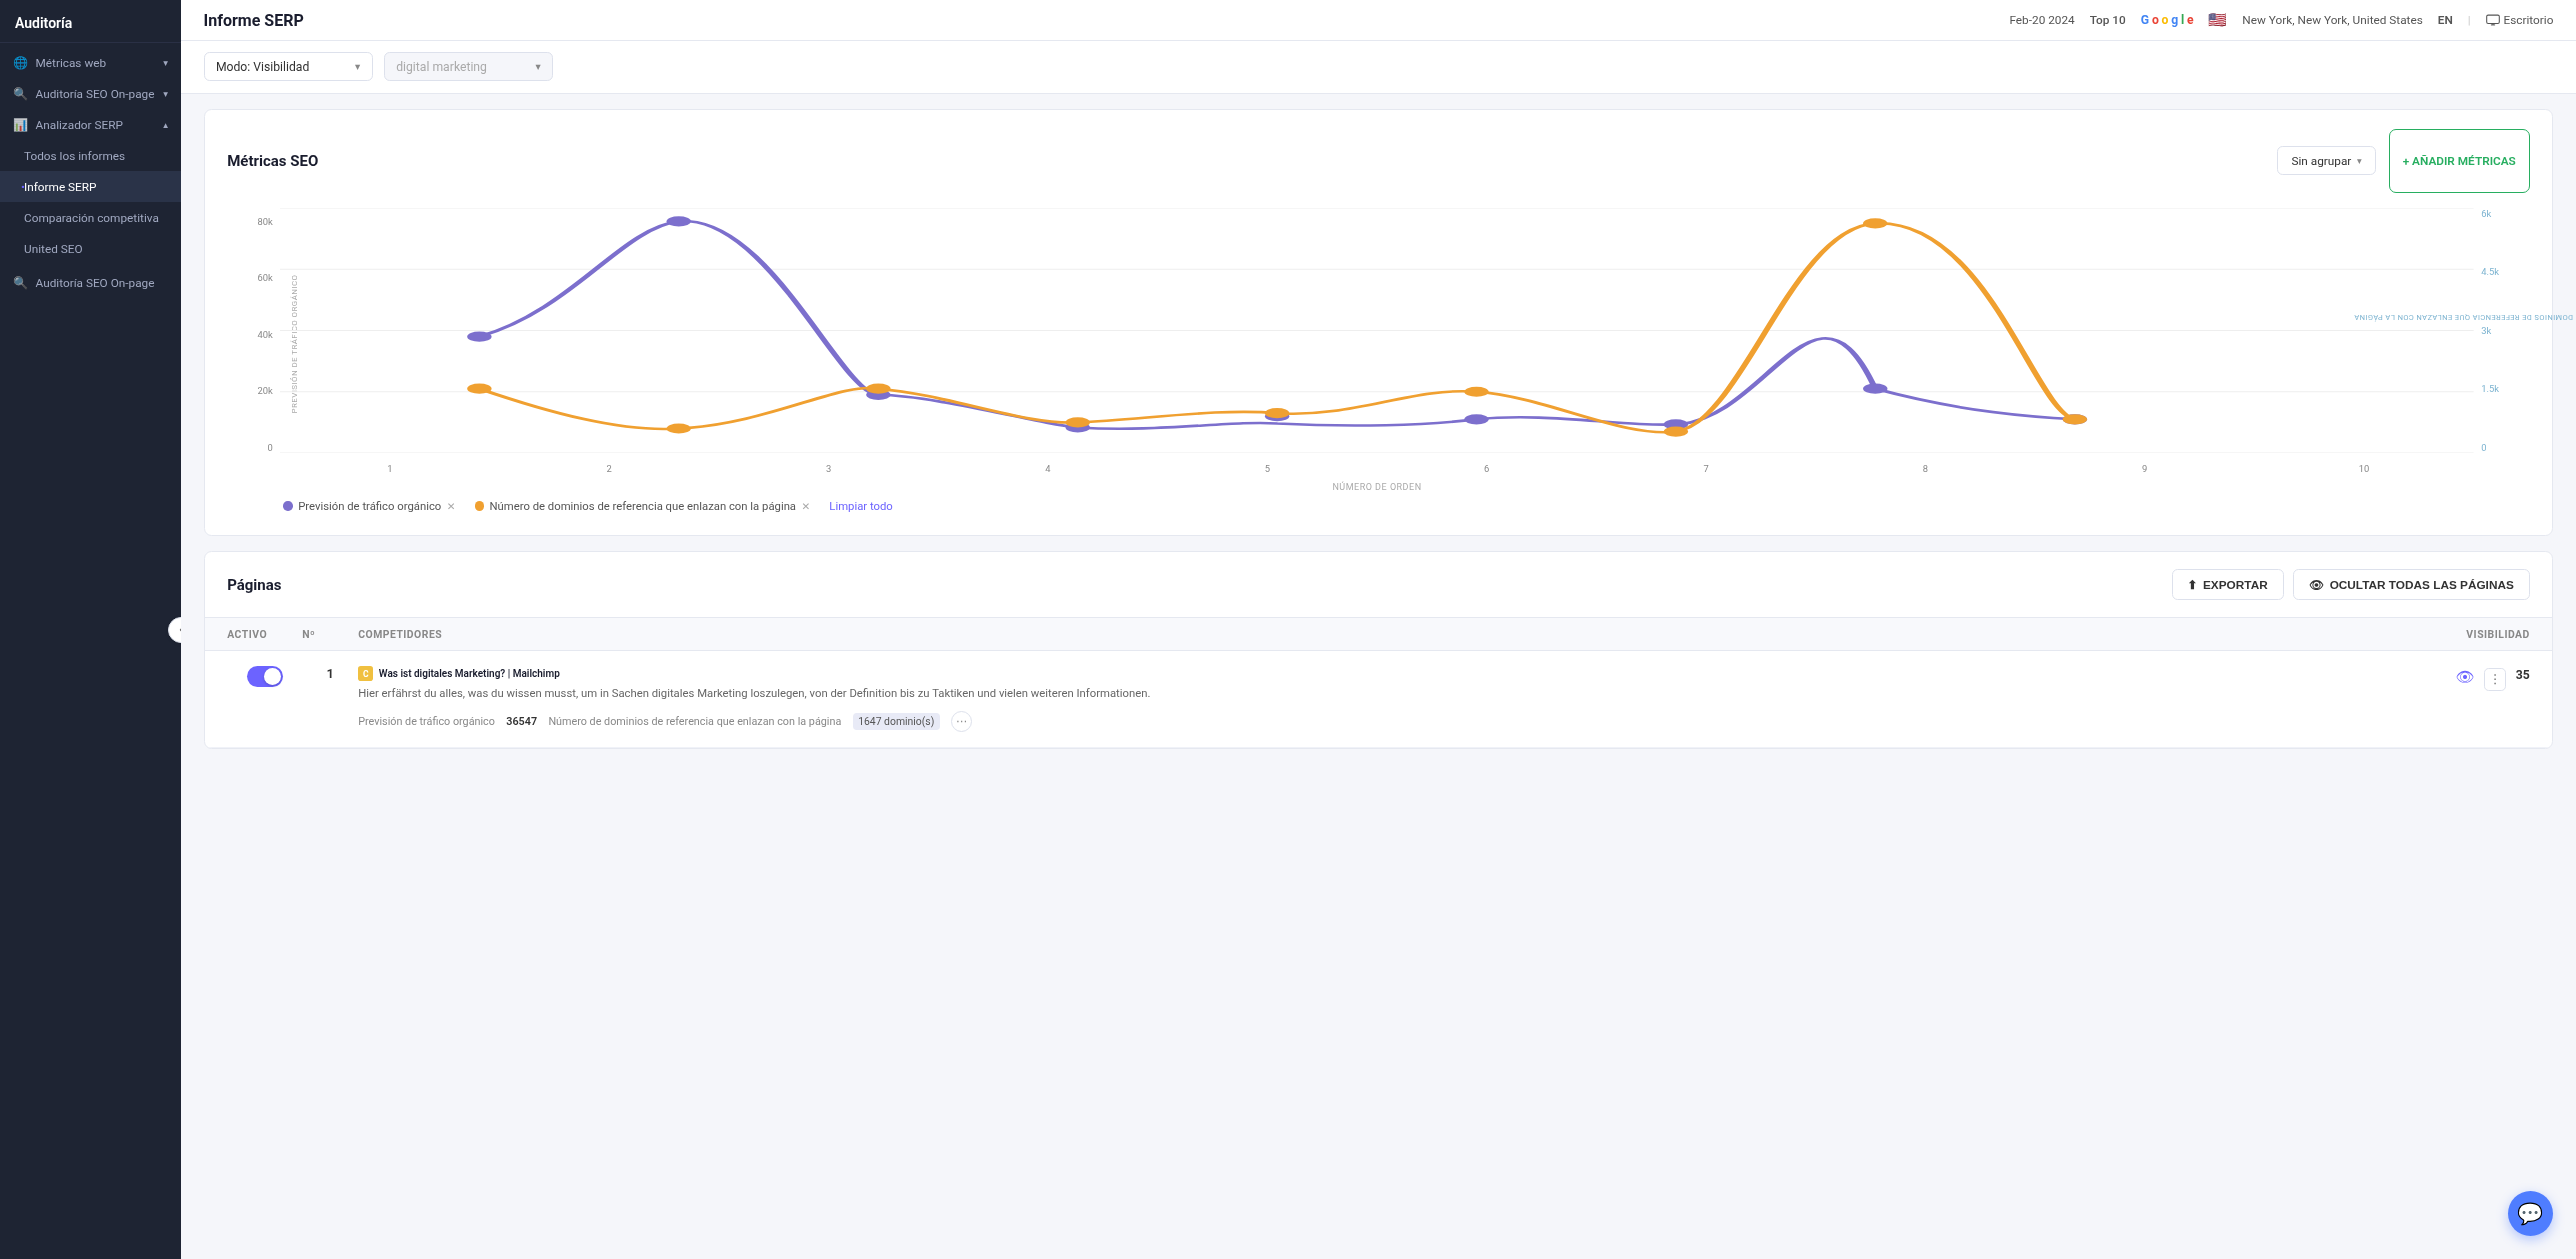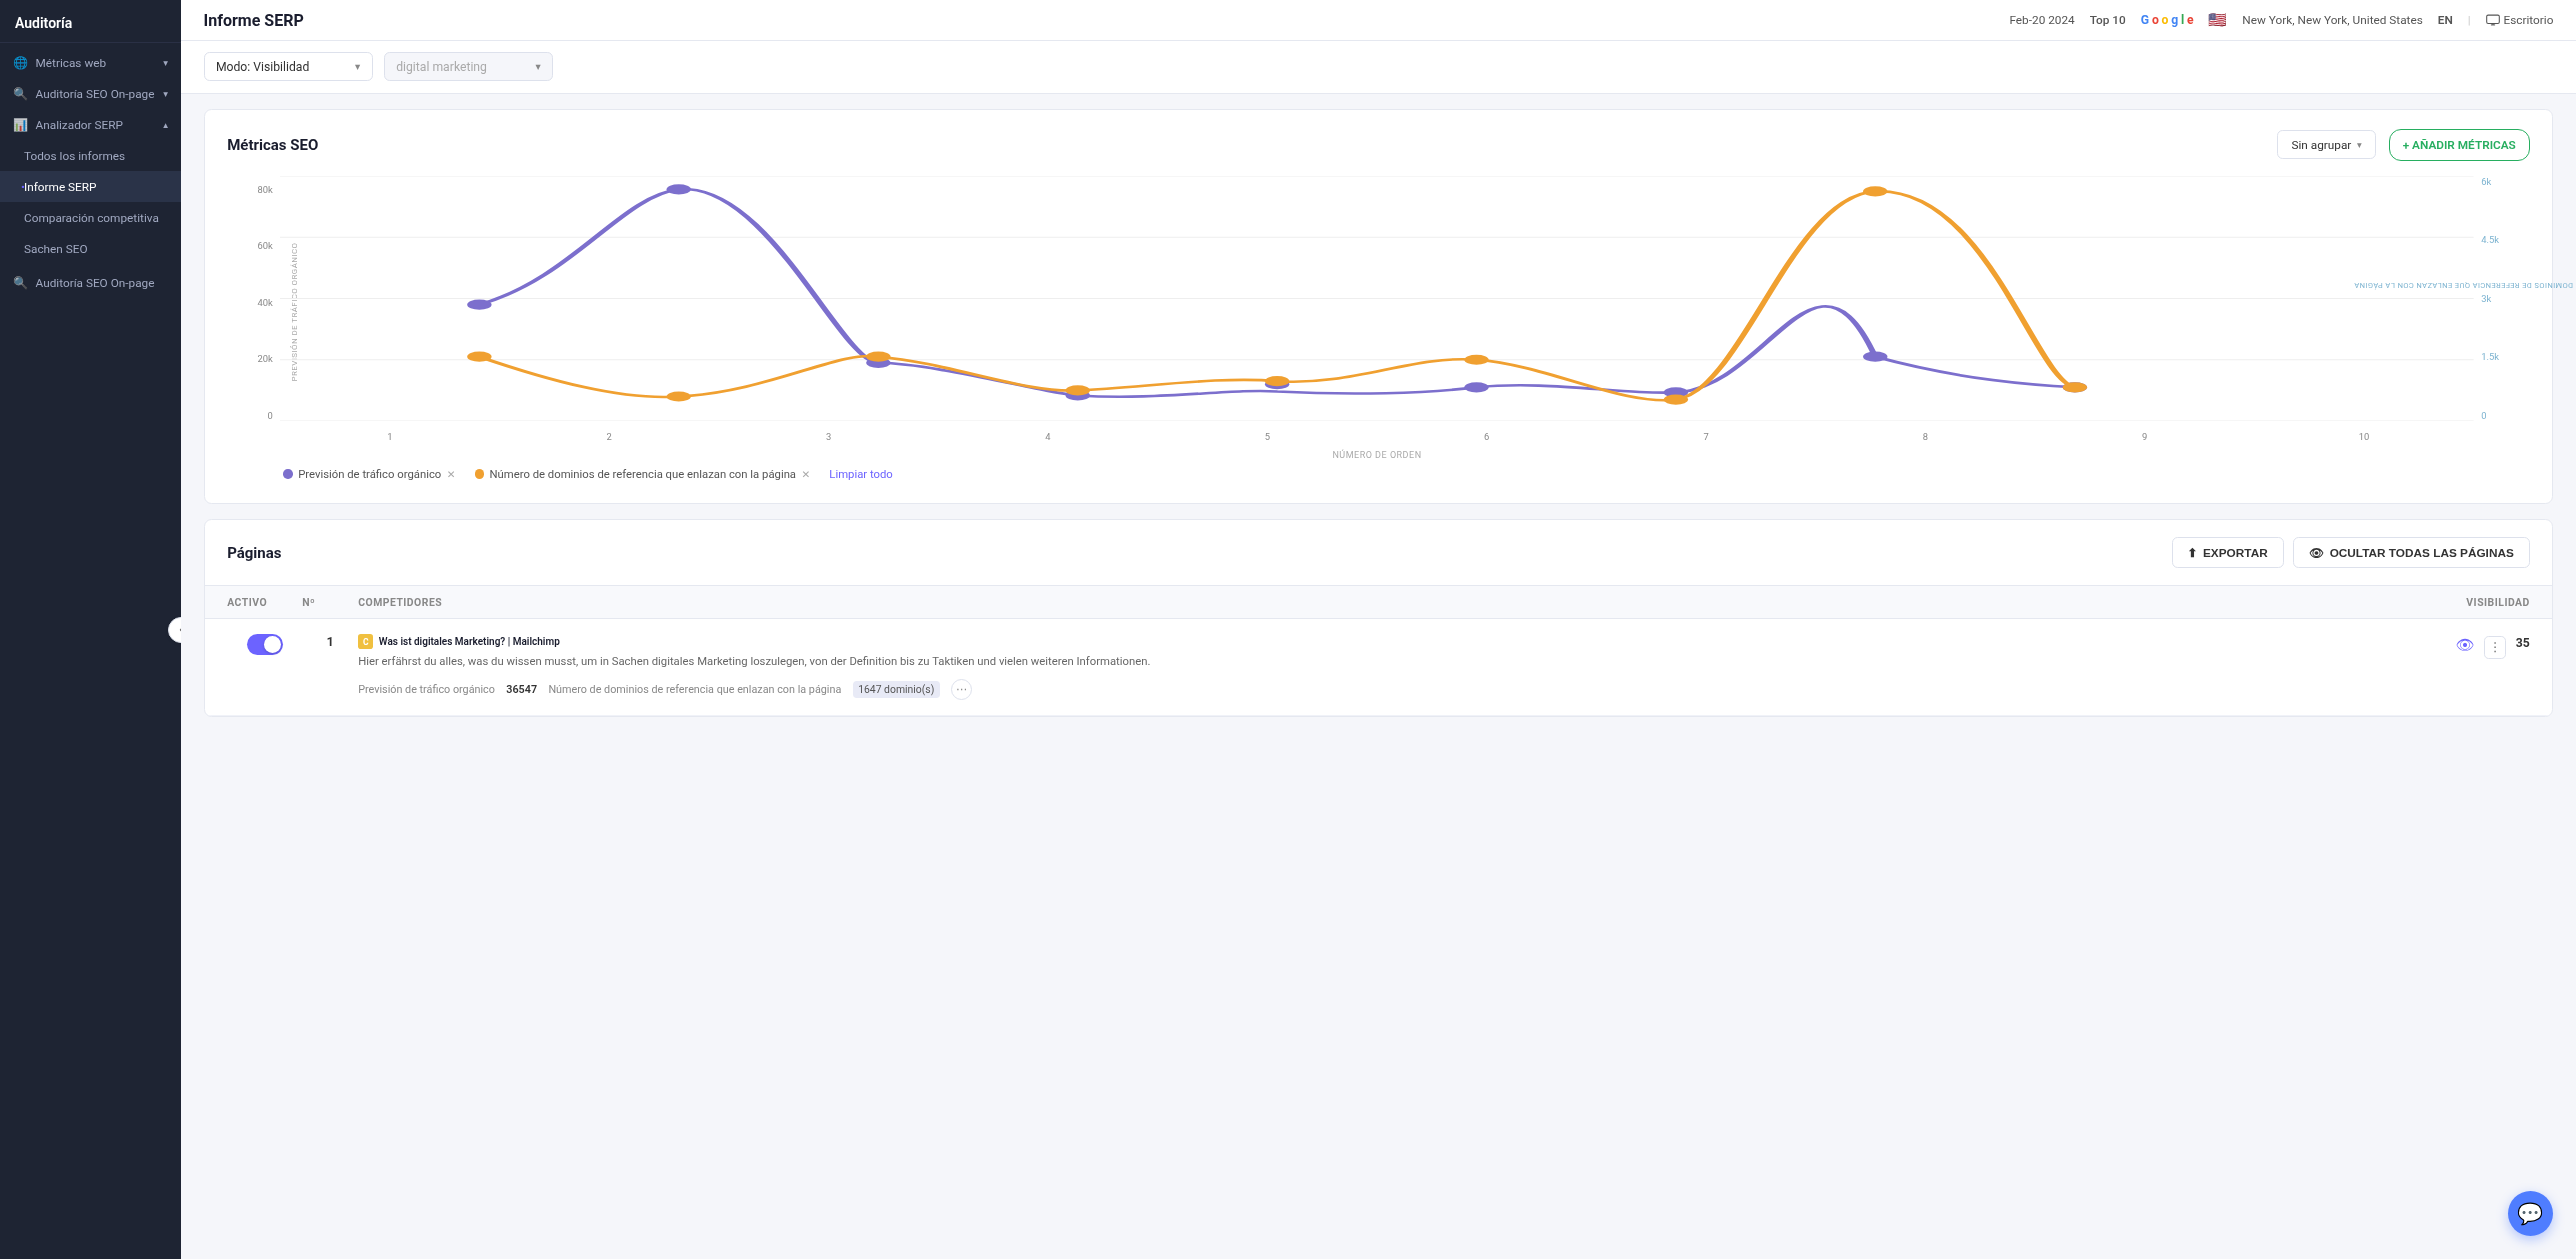--- a/index.html
+++ b/index.html
@@ -172,22 +172,22 @@
       cursor: pointer;
       color: #333;
       display: flex;
       align-items: center;
       gap: 5.6px;
     }
     .btn-outline .chevron { font-size: 9.4px; color: #888; }
     .btn-green {
       border: 0.9px solid #27ae60;
       background: #fff;
-      border-radius: 12px;
-      padding: 8px 13px;
+      border-radius: 7px;
+      padding: 24px 13px;
       font-size: 11.8px;
       cursor: pointer;
       color: #27ae60;
       display: flex;
       align-items: center;
       gap: 5.6px;
       font-weight: 600;
     }
 
     
@@ -470,21 +470,21 @@
     <div class="sidebar-item sub">
       <span>Todos los informes</span>
     </div>
     <div class="sidebar-item sub sub-active active">
       <span>Informe SERP</span>
     </div>
     <div class="sidebar-item sub">
       <span>Comparación competitiva</span>
     </div>
     <div class="sidebar-item sub">
-      <span>Sachen SEO</span>
+      <span>United SEO</span>
     </div>
 
     <div class="sidebar-item" style="margin-top:3.8px;">
       <span class="item-icon">🔍</span>
       <span>Auditoría SEO On-page</span>
     </div>
   </div>
 
   <div class="sidebar-collapse">‹</div>
 </div>

